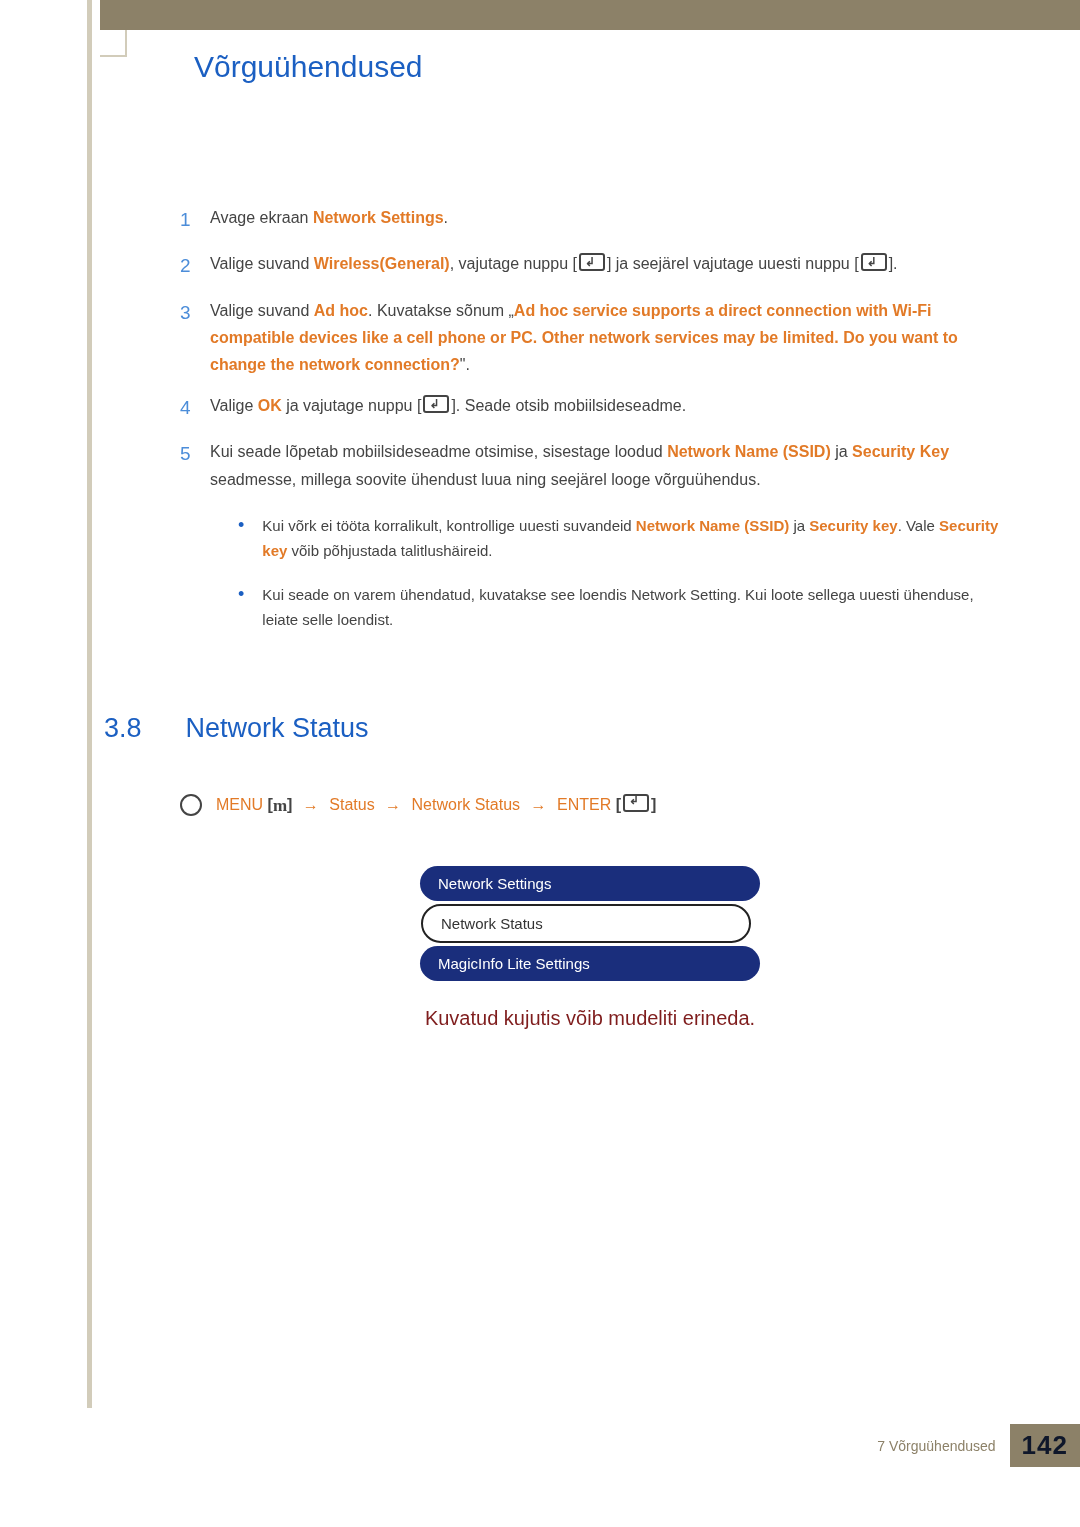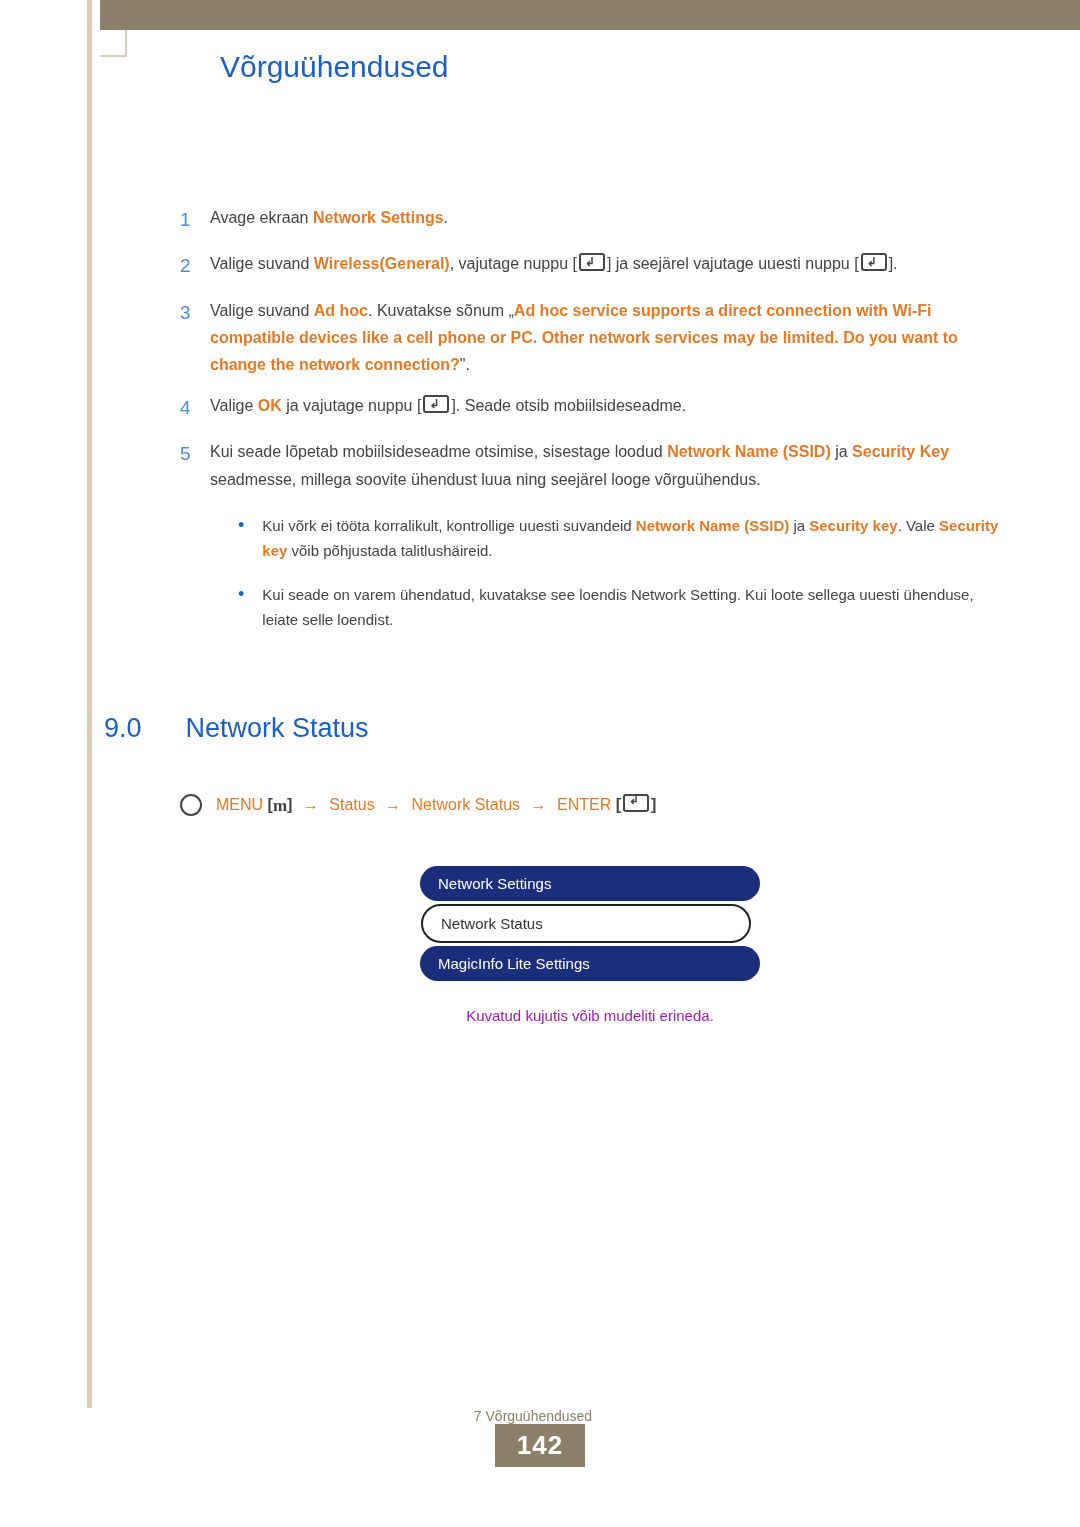--- a/index.html
+++ b/index.html
@@ -41,21 +41,21 @@
     border-bottom:2px solid #d2ccba;
   }
   .content{
     margin-left:100px;
     padding:40px 80px 0 80px;
   }
   .chapter-title{
     color:var(--blue);
     font-size:30px;
     font-weight:400;
-    margin:10px 0 120px 40px;
+    margin:10px 0 120px 14px;
   }
   .subsection-title{
     color:var(--lightblue);
     font-size:19px;
     font-weight:600;
     margin:0 0 20px 0;
   }
   .subsection-num{color:var(--lightblue);margin-right:10px;font-weight:600;}
   .body-text{line-height:1.6;margin:0 0 28px 0;font-size:16px;}
   .subhead{color:var(--orange);font-weight:600;font-size:17px;margin:0 0 22px 0;}
@@ -104,33 +104,33 @@
   .arrow{margin:0 6px;}
   .menu-stack{width:340px;margin:50px auto 26px auto;}
   .menu-pill{
     border-radius:20px;
     padding:9px 18px;
     font-size:15px;
     margin-bottom:3px;
   }
   .menu-pill.navy{background:var(--navy);color:#fff;}
   .menu-pill.sel{background:#fff;color:#333;border:2px solid #222;width:calc(100% - 10px);box-sizing:border-box;margin-left:1px;border-radius:22px;}
-  .caption{text-align:center;color:#a21caf;font-size:15px;margin-bottom:80px;}
+  .caption{text-align:center;color:#7f1d1d;font-size:20px;margin-bottom:80px;}
   .footer{
     position:absolute;
     bottom:60px;right:0;left:0;
-    display:flex;justify-content:flex-end;align-items:center;flex-direction:column;
+    display:flex;justify-content:flex-end;align-items:center;
   }
   .footer-text{color:var(--tan);font-size:14px;margin-right:14px;}
   .page-num-box{
     background:var(--tan);
-    color:#ffffff;
+    color:#0f172a;
     font-size:26px;
     font-weight:700;
-    padding:6px 22px;
+    padding:6px 12px;
     letter-spacing:1px;
   }
 </style>
 </head>
 <body>
 
 <div class="page">
   <div class="left-strip"></div>
   <div class="tan-band"></div>
   <div class="corner-box"></div>
@@ -183,21 +183,21 @@
           </span>
         </li>
         <li>
           <span class="dot">•</span>
           <span>Kui seade on varem ühendatud, kuvatakse see loendis Network Setting. Kui loote sellega uuesti ühenduse, leiate selle loendist.</span>
         </li>
       </ul>
     </div>
 
     <div class="section-row">
-      <span class="section-num">9.0</span>
+      <span class="section-num">3.8</span>
       <span class="section-title">Network Status</span>
     </div>
 
     <div class="breadcrumb-row">
       <span class="breadcrumb-circle"></span>
       <span class="breadcrumb-text">
         <span class="orange">MENU</span>
         <span> </span><span>[</span><span class="m-icon">m</span><span>]</span>
         <span class="arrow orange">→</span>
         <span class="orange">Status</span>

